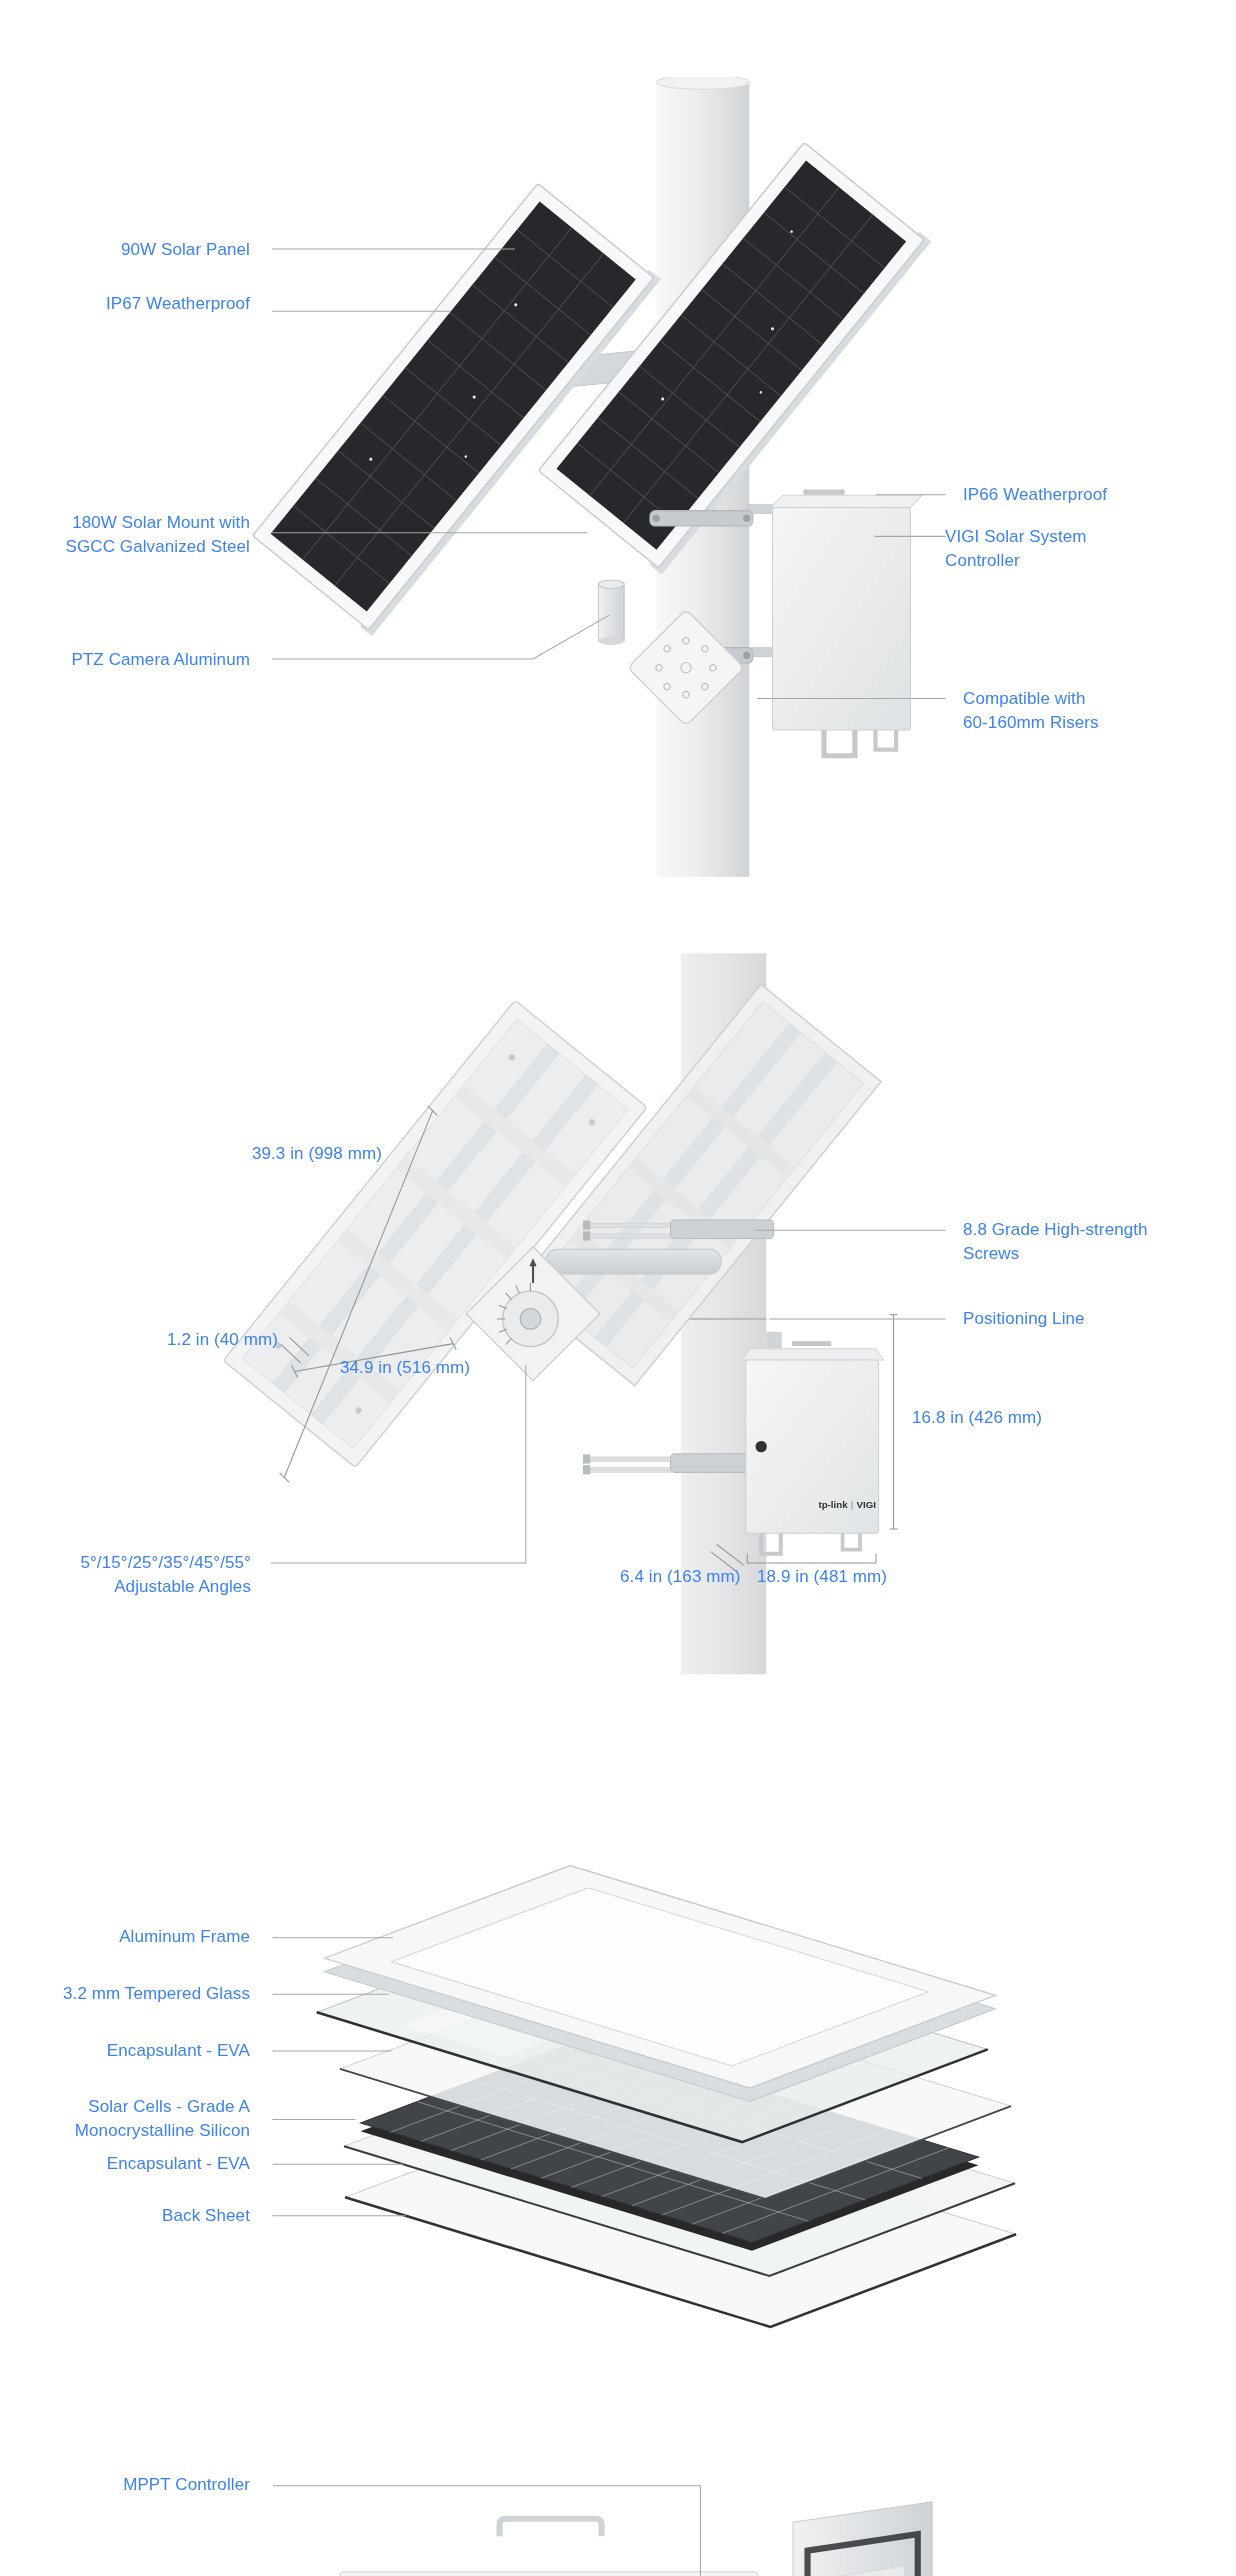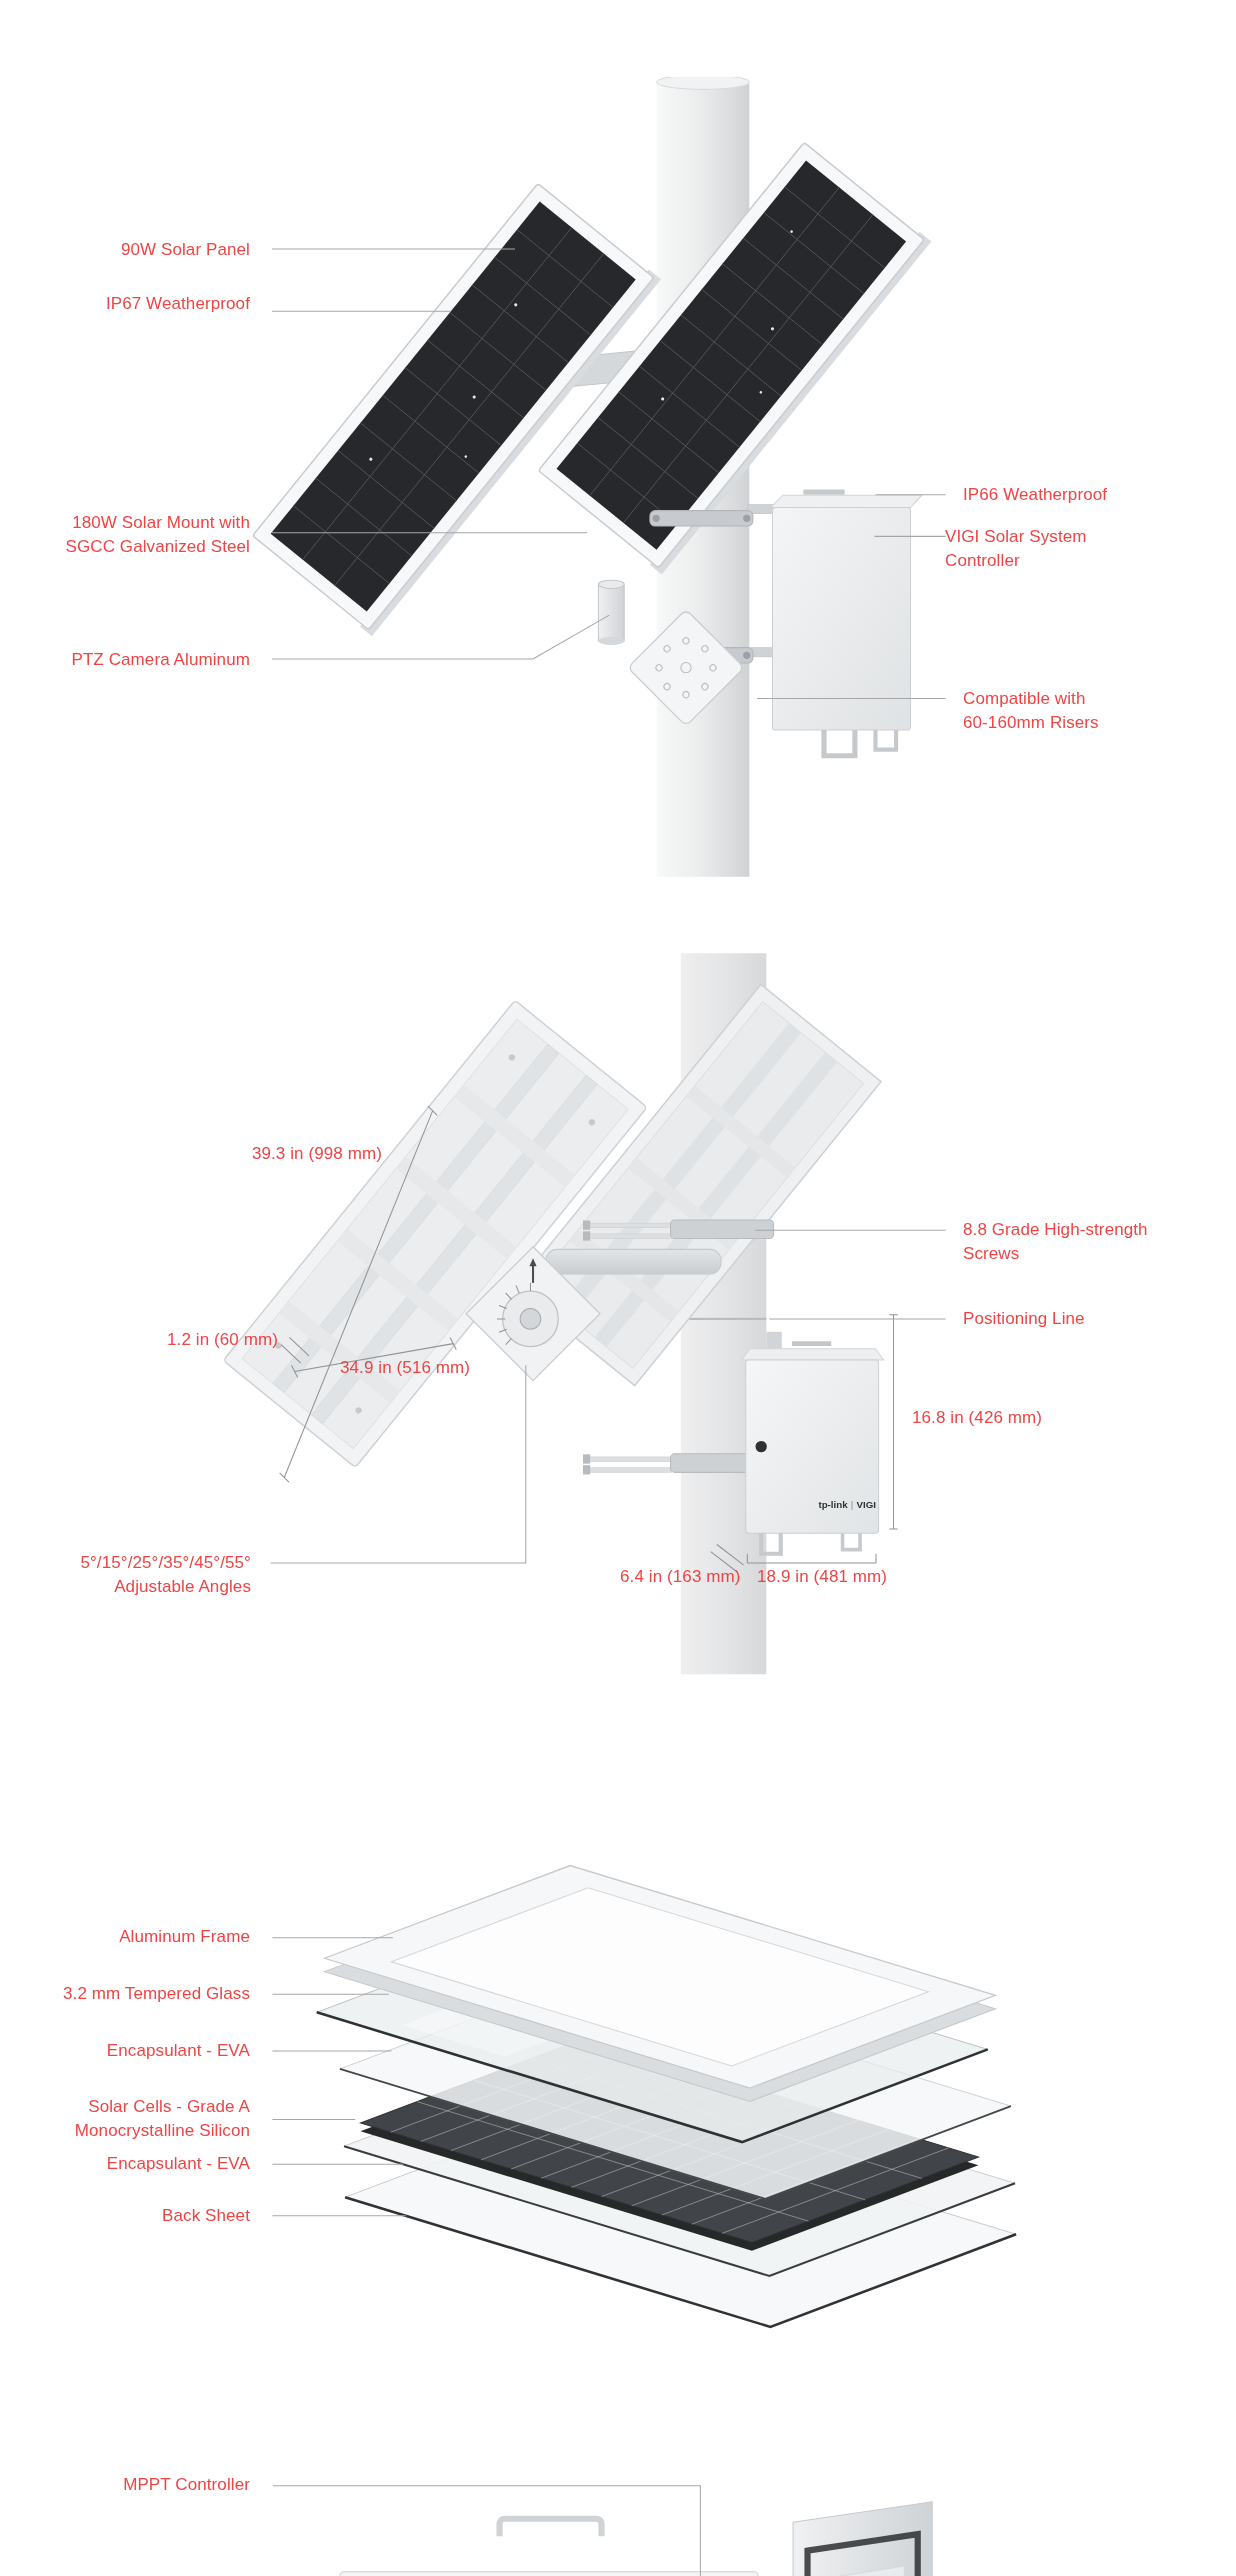--- a/index.html
+++ b/index.html
@@ -1,18 +1,18 @@
 <!DOCTYPE html>
 <html style="font-size:8.2px"><head>
 <meta charset="utf-8">
 <style>
   html,body{margin:0;padding:0;background:#ffffff;}
   .page{position:relative;width:1236px;height:3534px;background:#ffffff;overflow:hidden;
         font-family:"Liberation Sans",sans-serif;}
-  .lbl{position:absolute;font-size:17px;line-height:24px;color:#ef4444;
+  .lbl{position:absolute;font-size:17px;line-height:24px;color:#3b82f6;
        white-space:pre-line;letter-spacing:0.1px;}
   .r{text-align:right;}
   svg{position:absolute;left:0;}
   .leader{stroke:#a6a6a6;stroke-width:2;fill:none;}
   .dim{stroke:#8f9396;stroke-width:2;fill:none;}
   .logoT{font-family:"Liberation Sans",sans-serif;font-weight:700;fill:#2f3234;}
   .logoSep{font-weight:400;fill:#8a8e91;}
   .led{font-family:"Liberation Sans",sans-serif;font-size:9px;fill:#6a6e71;}
 </style>
 </head>
@@ -248,21 +248,21 @@
       <path d="M1466 538 H1836"></path>
       <path d="M1494 710 H1836"></path>
       <path d="M526 1184 H1021 V800"></path>
     </g>
   </svg>
 
   <div class="lbl r" style="top:1142px;right:854px">39.3 in (998 mm)</div>
   <div class="lbl" style="top:1218px;left:963px">8.8 Grade High-strength
 Screws</div>
   <div class="lbl" style="top:1307px;left:963px">Positioning Line</div>
-  <div class="lbl r" style="top:1328px;right:958px">1.2 in (60 mm)</div>
+  <div class="lbl r" style="top:1328px;right:958px">1.2 in (40 mm)</div>
   <div class="lbl" style="top:1356px;left:340px">34.9 in (516 mm)</div>
   <div class="lbl" style="top:1406px;left:912px">16.8 in (426 mm)</div>
   <div class="lbl r" style="top:1551px;right:985px">5°/15°/25°/35°/45°/55°
 Adjustable Angles</div>
   <div class="lbl" style="top:1565px;left:620px">6.4 in (163 mm)</div>
   <div class="lbl" style="top:1565px;left:757px">18.9 in (481 mm)</div>
 
   <svg width="1236" height="567" style="top:1855px" viewBox="0 0 2400 1100">
 
     <g>

